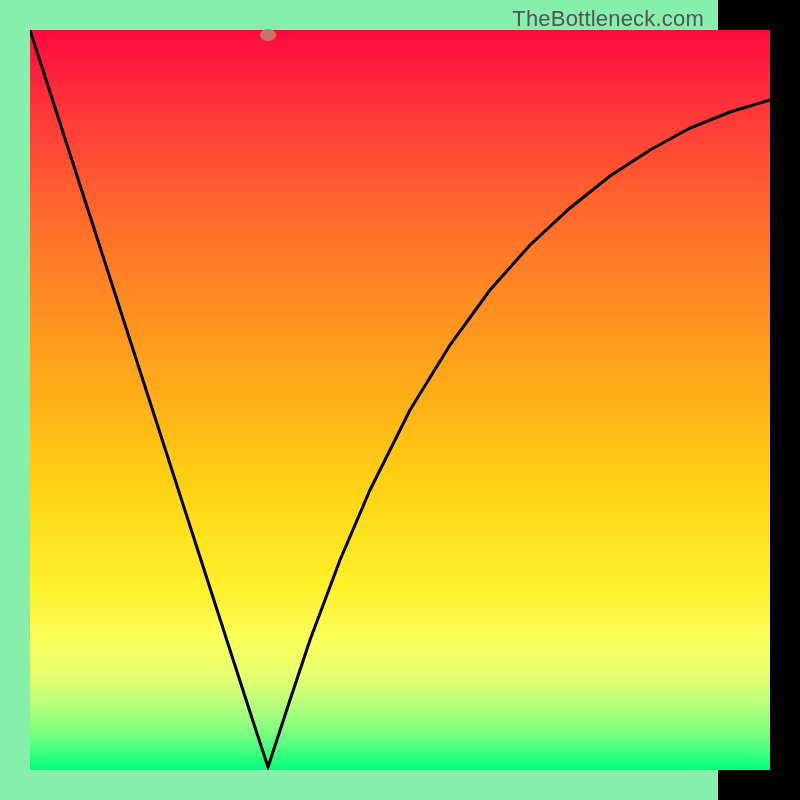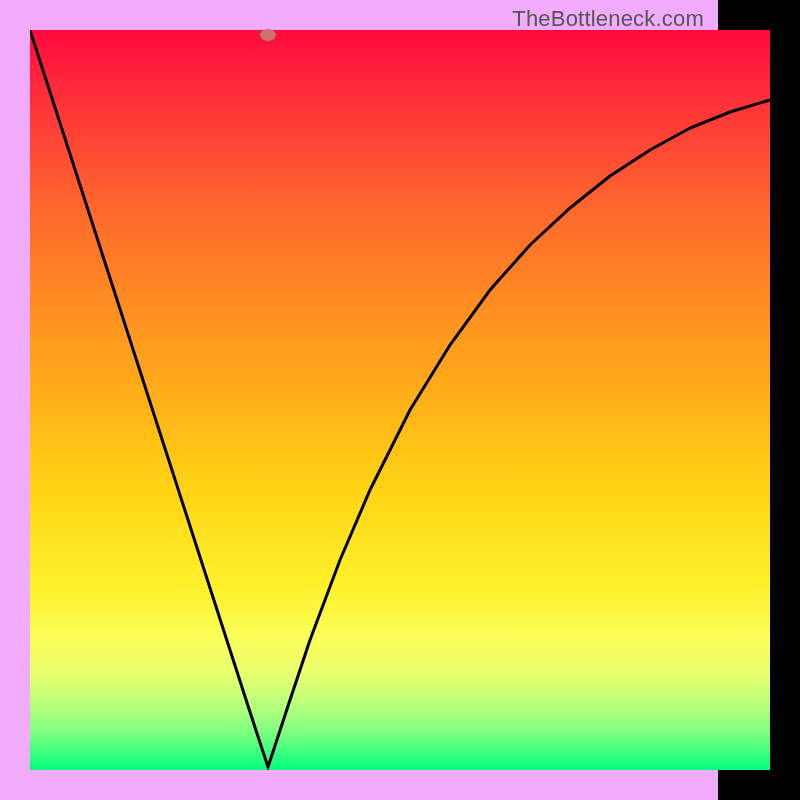--- a/index.html
+++ b/index.html
@@ -8,21 +8,21 @@
     width: 800px;
     height: 800px;
     background: #000000;
     overflow: hidden;
     font-family: Arial, Helvetica, sans-serif;
   }
   .frame {
     position: relative;
     width: 718px;
     height: 800px;
-    background: #f0abfc;
+    background: #86efac;
   }
   .plot-area {
     position: absolute;
     left: 30px;
     top: 30px;
     width: 740px;
     height: 740px;
     background: linear-gradient(
       to bottom,
       #ff0a3f 0%,

